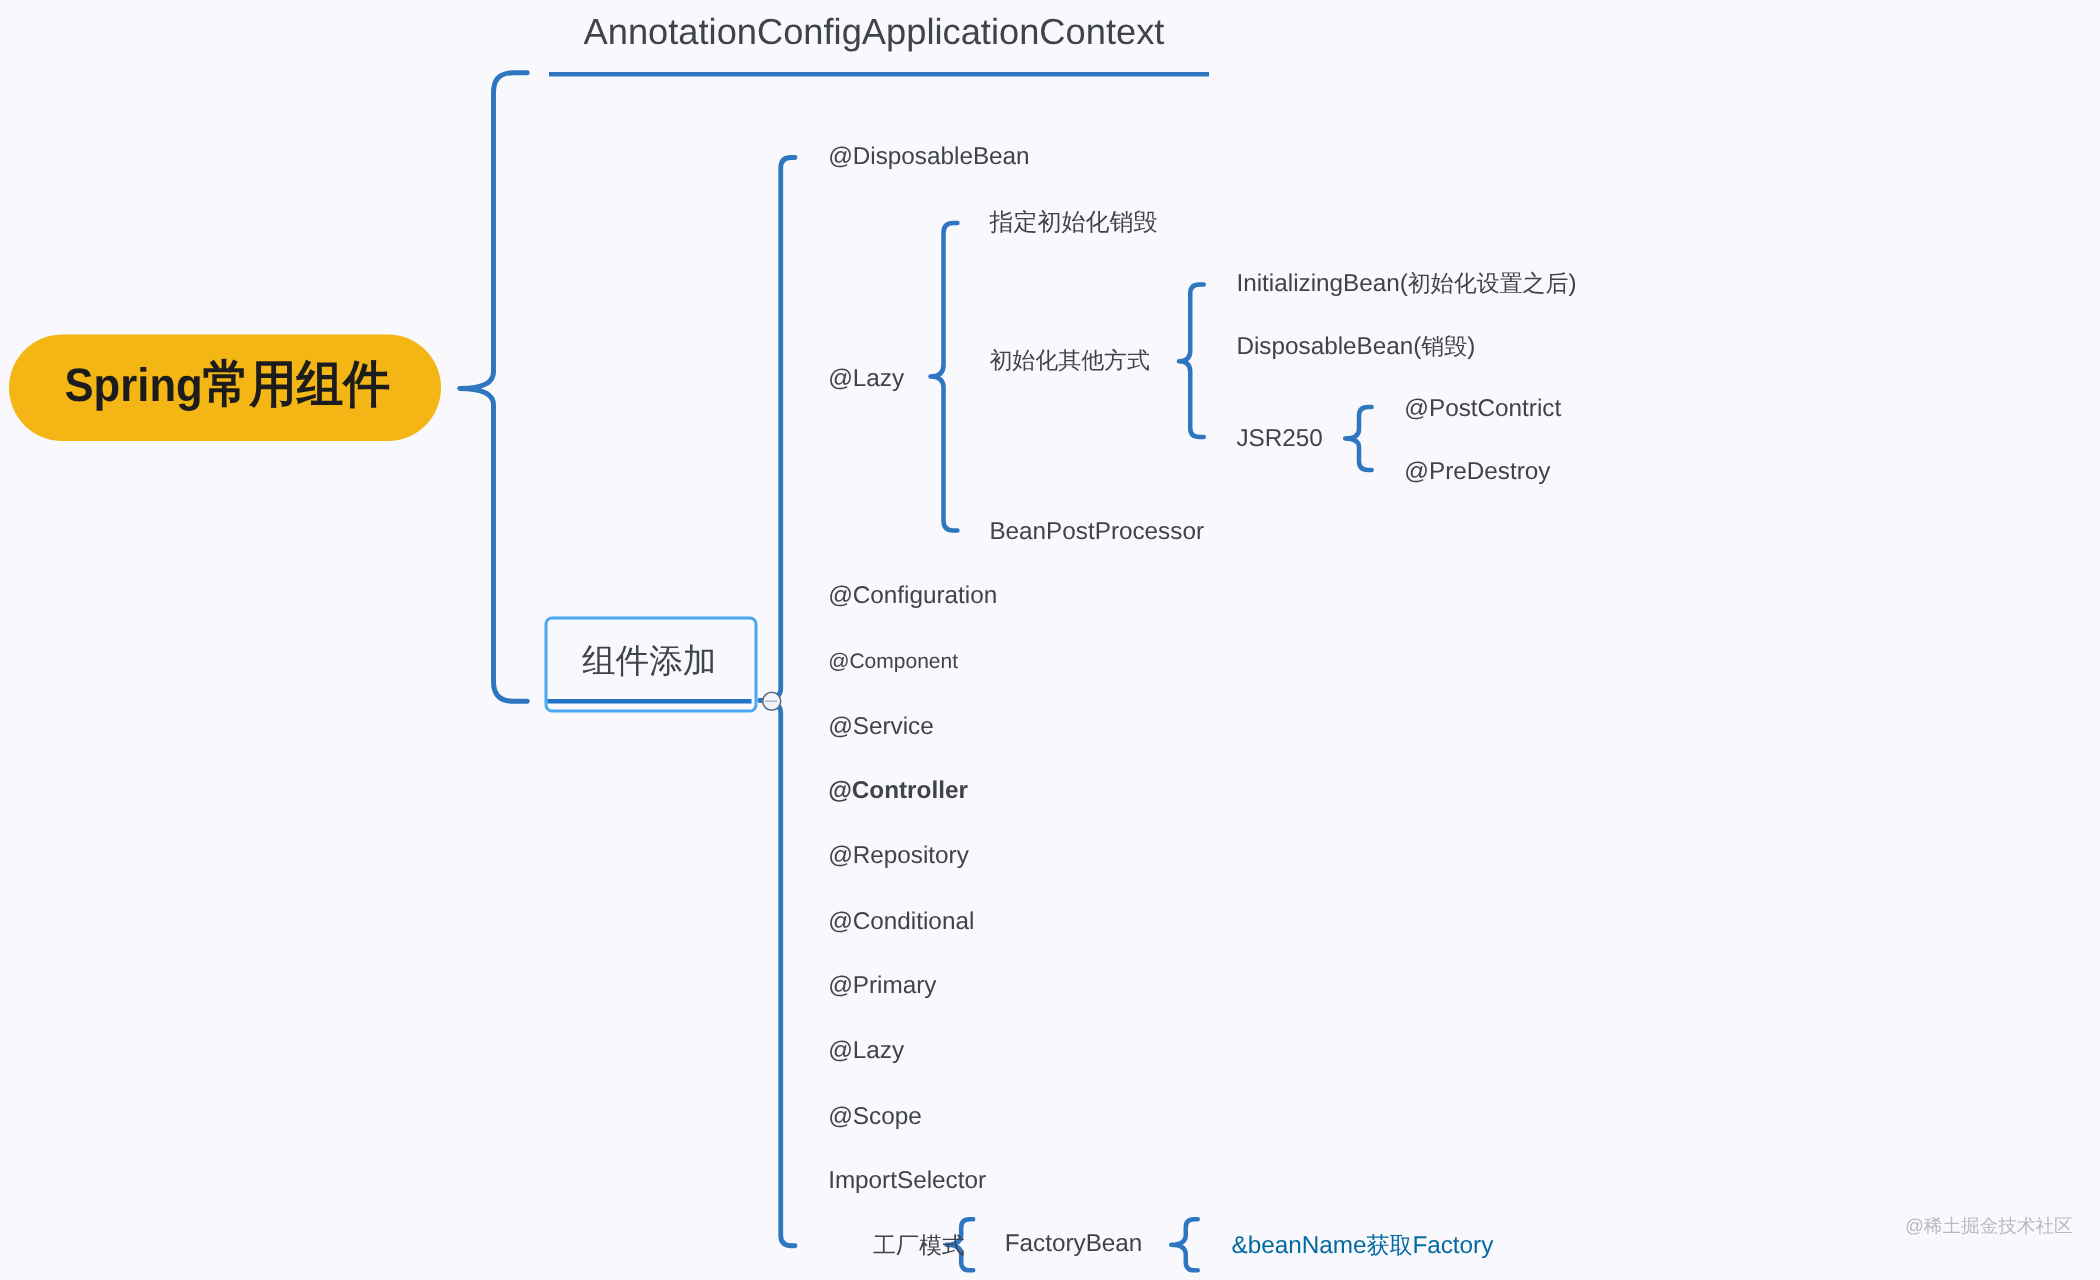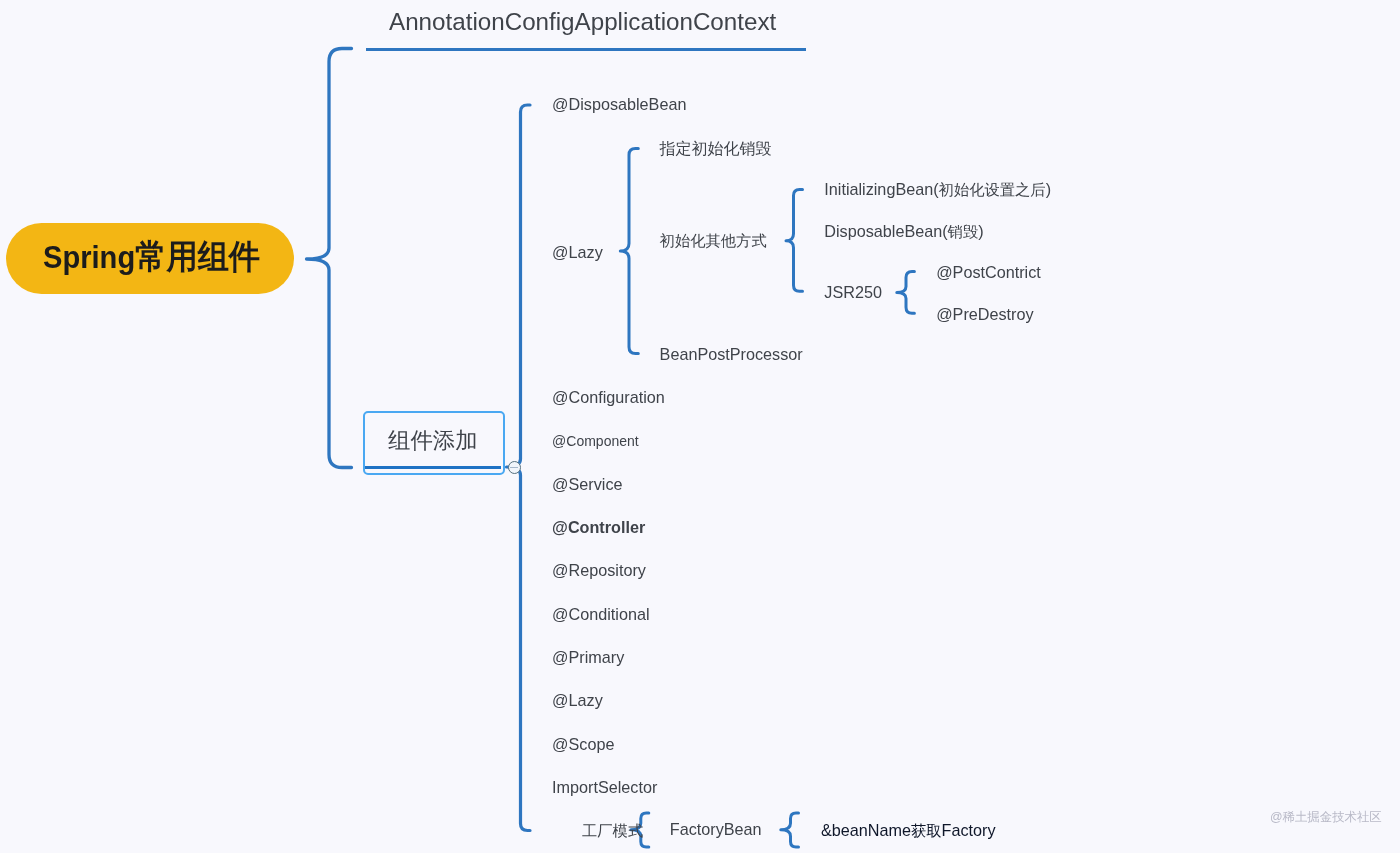--- a/index.html
+++ b/index.html
@@ -59,21 +59,21 @@
   <div class="node" style="left: 552px; font-size: 16.2px; top: 829.737px; color: rgb(63, 67, 74); margin-left: 30px;"><span style="font-size: 15.3px;">工厂模式</span></div>
   <div class="node" style="left: 659.6px; font-size: 16.2px; top: 148.037px; color: rgb(63, 67, 74);"><span style="font-size: 16px; margin-top: 40px;">指定初始化销毁</span></div>
   <div class="node" style="left: 659.6px; font-size: 16.2px; top: 240.238px; color: rgb(63, 67, 74);"><span style="font-size: 15.3px;">初始化其他方式</span></div>
   <div class="node" style="left: 659.6px; font-size: 16.2px; top: 353.637px; color: rgb(63, 67, 74);"><span style="font-size: 16.2px;">BeanPostProcessor</span></div>
   <div class="node" style="left: 824.3px; font-size: 16.2px; top: 188.938px; color: rgb(63, 67, 74);"><span style="font-size: 16.2px; text-align: right;">InitializingBean(</span><span style="font-size: 15.3px;">初始化设置之后</span><span style="font-size: 16.2px;">)</span></div>
   <div class="node" style="left: 824.3px; font-size: 16.2px; top: 230.738px; color: rgb(63, 67, 74);"><span style="font-size: 16.2px;">DisposableBean(</span><span style="font-size: 15.3px;">销毁</span><span style="font-size: 16.2px;">)</span></div>
   <div class="node" style="left: 824.3px; font-size: 16.2px; top: 291.637px; color: rgb(63, 67, 74);"><span style="font-size: 16.2px;">JSR250</span></div>
   <div class="node" style="left: 936.2px; font-size: 16.2px; top: 272.038px; color: rgb(63, 67, 74);"><span style="font-size: 16.2px;">@PostContrict</span></div>
   <div class="node" style="left: 936.2px; font-size: 16.2px; top: 314.438px; color: rgb(63, 67, 74);"><span style="font-size: 16.2px;">@PreDestroy</span></div>
   <div class="node" style="left: 669.8px; font-size: 16.2px; top: 829.337px; color: rgb(63, 67, 74);"><span style="font-size: 16.2px;">FactoryBean</span></div>
-  <div class="node" style="left: 821px; font-size: 16.2px; top: 829.938px; color: #0f172a;"><span style="font-size: 16.2px;">&amp;beanName</span><span style="font-size: 15.3px;">获取</span><span style="font-size: 16.2px;">Factory</span></div>
+  <div class="node" style="left: 821px; font-size: 16.2px; top: 829.938px; color: #0369a1;"><span style="font-size: 16.2px;">&amp;beanName</span><span style="font-size: 15.3px;">获取</span><span style="font-size: 16.2px;">Factory</span></div>
 
   <div class="sel-box" style="left: 363px; top: 411px; width: 142px; height: 64px; border-color: rgb(74, 168, 242);"></div>
   <div class="node" style="left: 388px; font-size: 22.4px; top: 441px;"><span style="font-size: 22.4px;">组件添加</span></div>
   <div class="sel-under" style="left: 365px; top: 466px; width: 136px; height: 3.4px; background: rgb(31, 114, 196);"></div>
   <div class="collapse-btn" style="left: 507.5px; top: 460.5px; width: 13px; height: 13px;">
     <span class="minus"></span>
   </div>
 
   <div class="watermark" style="left: 1270px; top: 817px; font-size: 12.4px; color: rgb(184, 185, 199);">@稀土掘金技术社区</div>
 </div>

